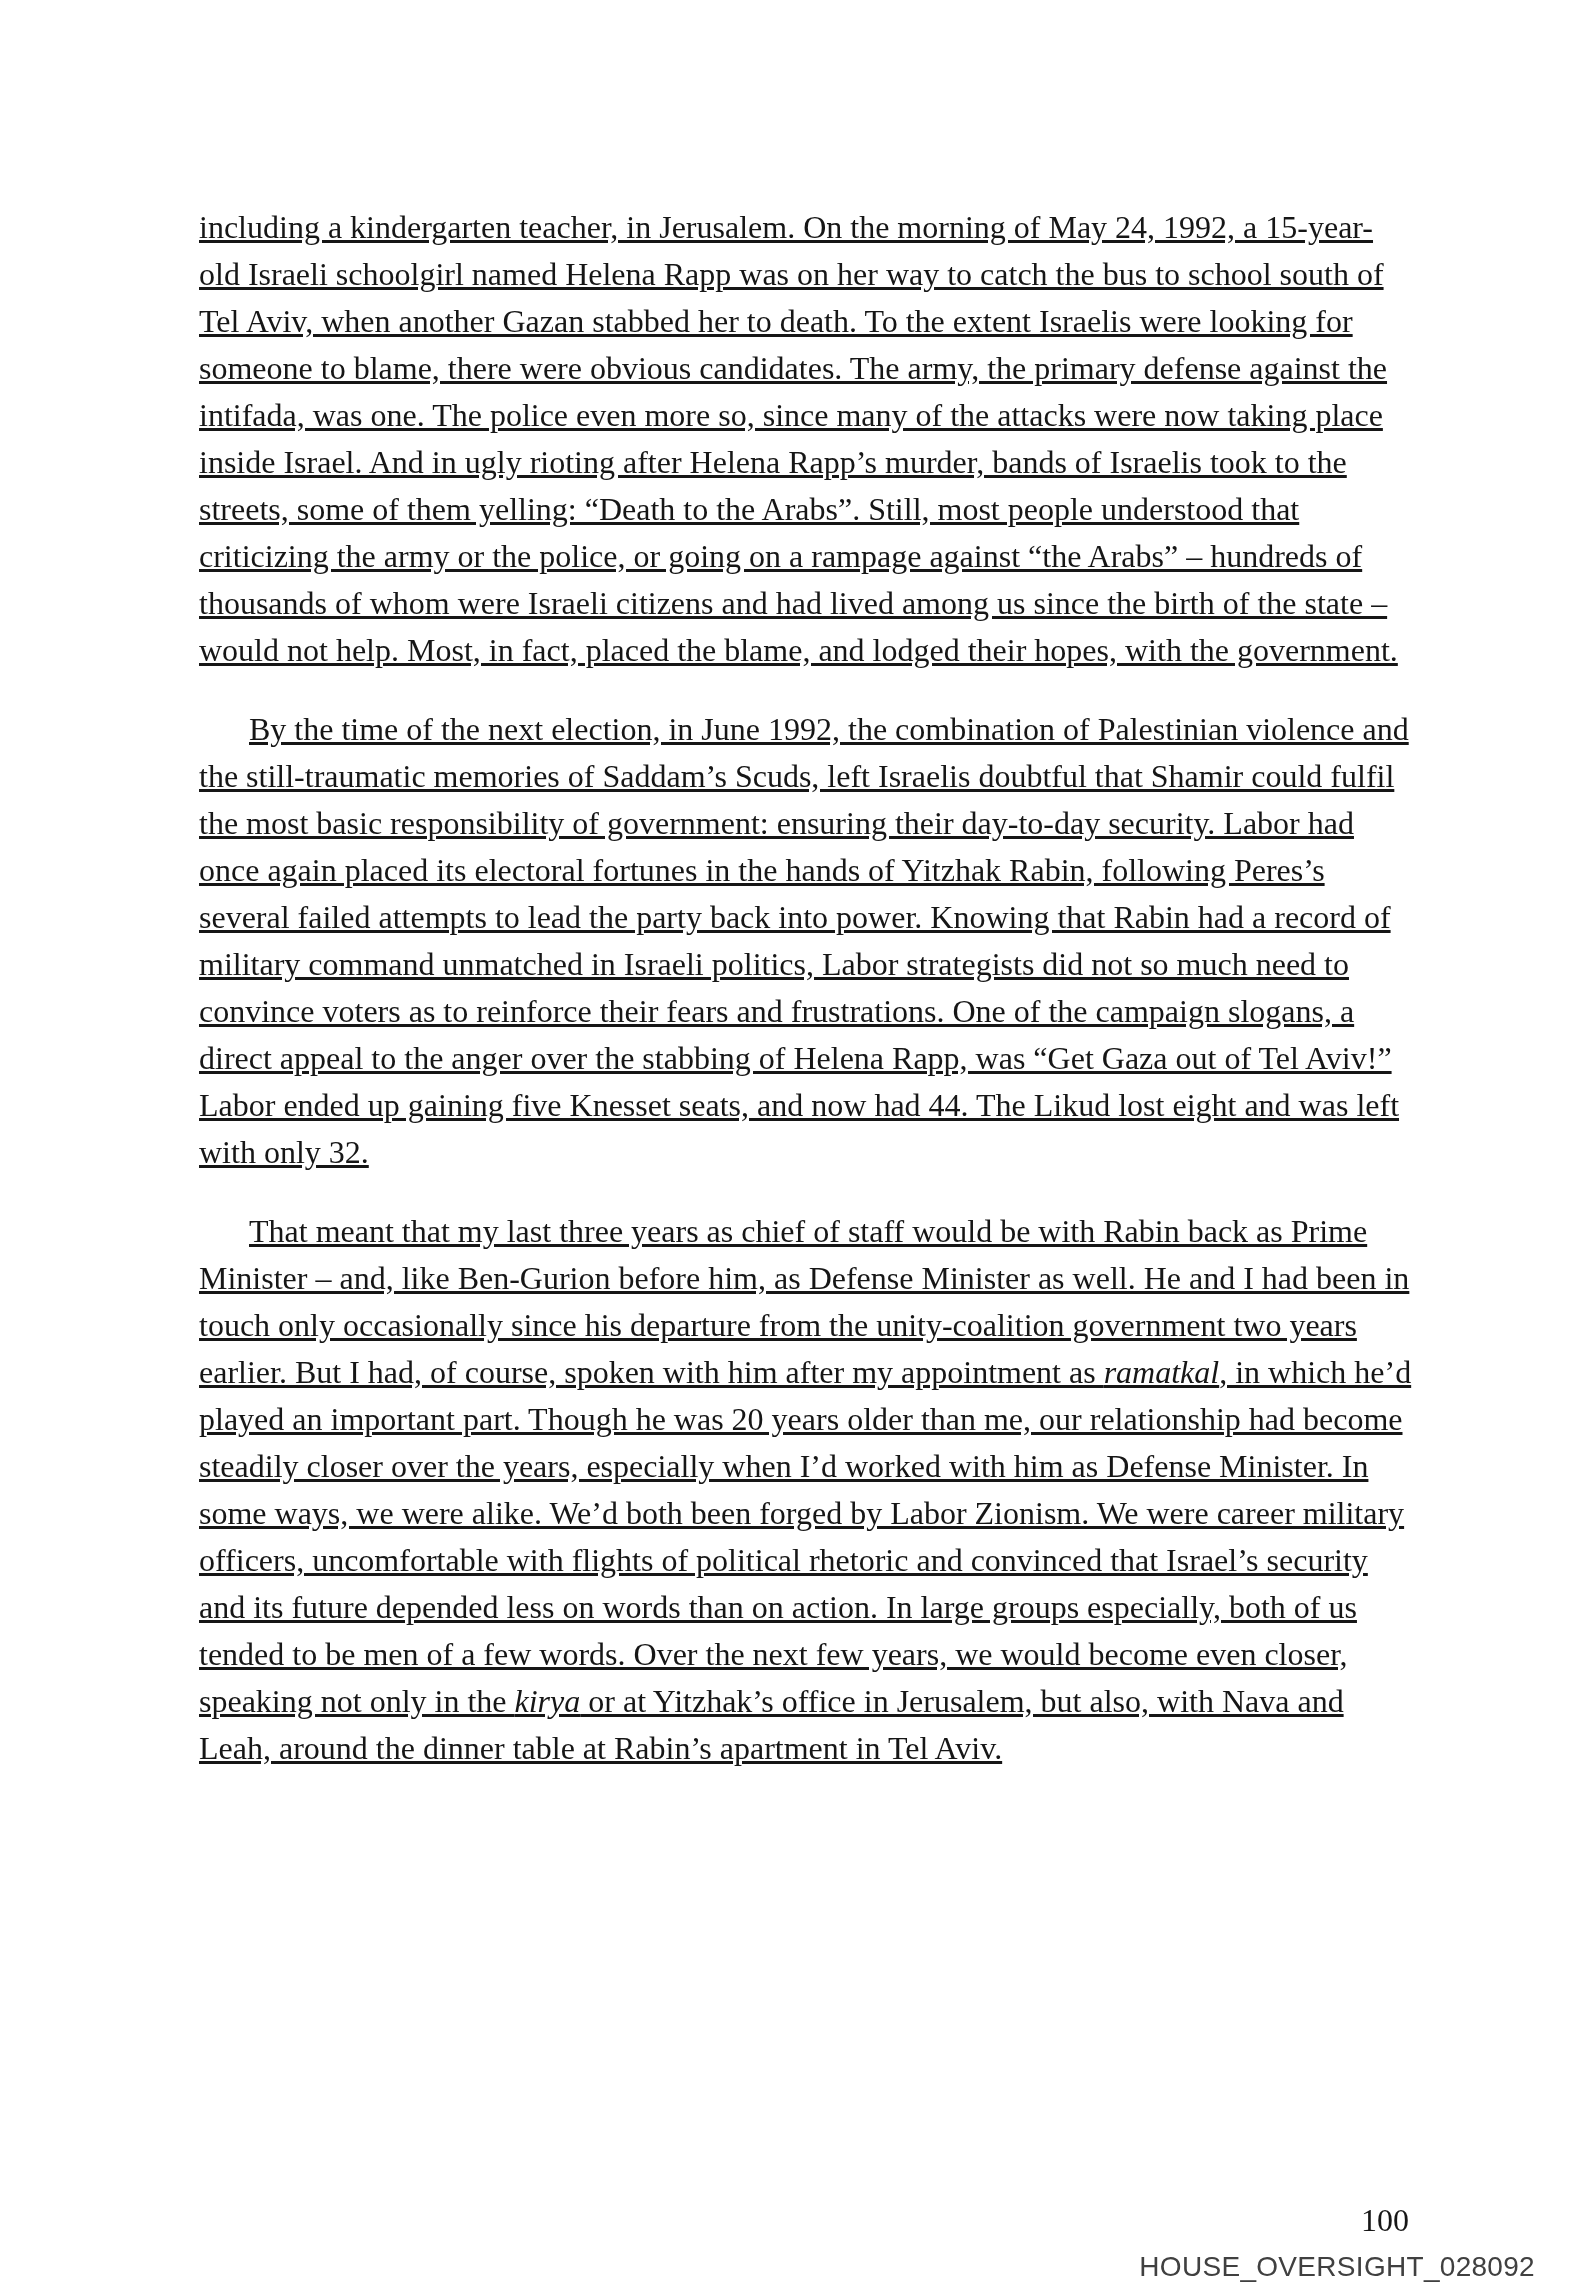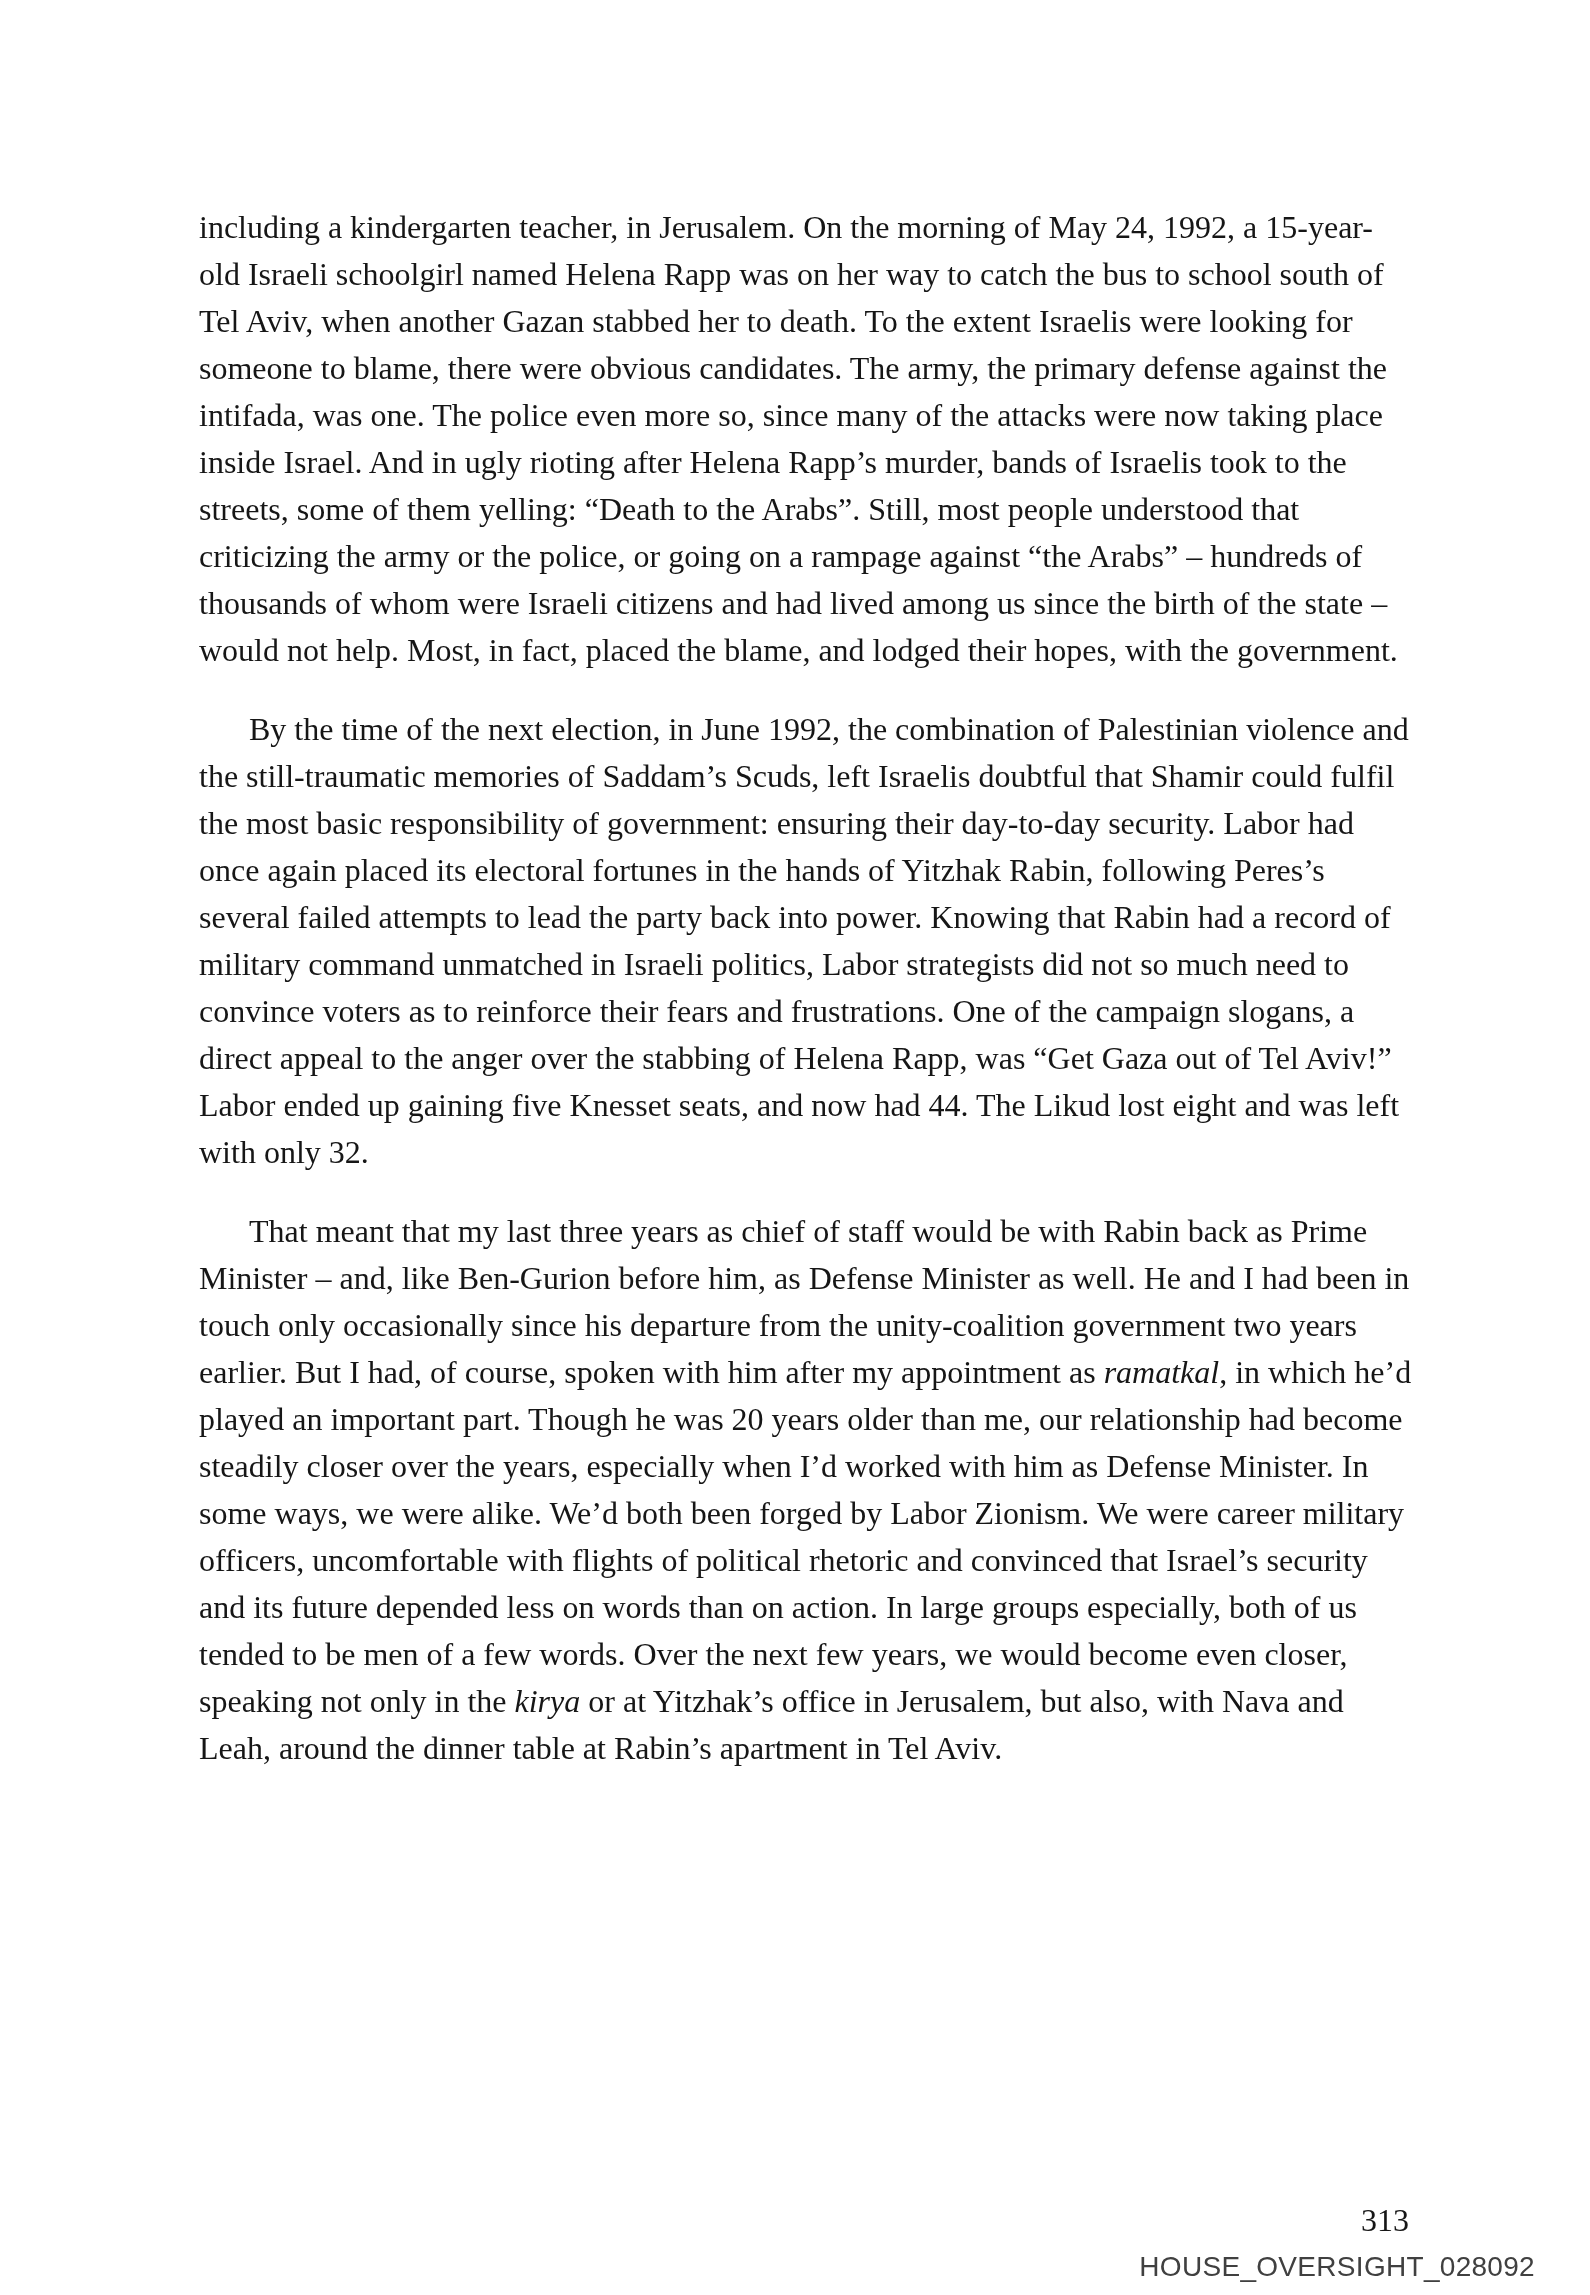--- a/index.html
+++ b/index.html
@@ -14,21 +14,21 @@
   }
   .text-block {
     position: absolute;
     left: 199px;
     top: 204px;
     width: 1213px;
     font-size: 32px;
     line-height: 47px;
     text-align: left;
   }
-  .para { margin: 0; }
+  .para { margin: 0; text-decoration: underline; }
   .para + .para { margin-top: 32px; }
   .para.indent { text-indent: 50px; }
   .italic { font-style: italic; }
   .page-number {
     position: absolute;
     top: 2202px;
     right: 182px;
     font-size: 32px;
     color: #161616;
   }
@@ -44,16 +44,16 @@
 </style>
 </head>
 <body>
 
 <div class="page">
   <div class="text-block" id="paragraphs">
       <p class="para"><span>including a kindergarten teacher, in Jerusalem. On the morning of May 24, 1992, a 15-year-old Israeli schoolgirl named Helena Rapp was on her way to catch the bus to school south of Tel Aviv, when another Gazan stabbed her to death. To the extent Israelis were looking for someone to blame, there were obvious candidates. The army, the primary defense against the intifada, was one. The police even more so, since many of the attacks were now taking place inside Israel. And in ugly rioting after Helena Rapp’s murder, bands of Israelis took to the streets, some of them yelling: “Death to the Arabs”. Still, most people understood that criticizing the army or the police, or going on a rampage against “the Arabs” – hundreds of thousands of whom were Israeli citizens and had lived among us since the birth of the state – would not help. Most, in fact, placed the blame, and lodged their hopes, with the government.</span></p>
       <p class="para indent"><span>By the time of the next election, in June 1992, the combination of Palestinian violence and the still-traumatic memories of Saddam’s Scuds, left Israelis doubtful that Shamir could fulfil the most basic responsibility of government: ensuring their day-to-day security. Labor had once again placed its electoral fortunes in the hands of Yitzhak Rabin, following Peres’s several failed attempts to lead the party back into power. Knowing that Rabin had a record of military command unmatched in Israeli politics, Labor strategists did not so much need to convince voters as to reinforce their fears and frustrations. One of the campaign slogans, a direct appeal to the anger over the stabbing of Helena Rapp, was “Get Gaza out of Tel Aviv!” Labor ended up gaining five Knesset seats, and now had 44. The Likud lost eight and was left with only 32.</span></p>
       <p class="para indent"><span>That meant that my last three years as chief of staff would be with Rabin back as Prime Minister – and, like Ben-Gurion before him, as Defense Minister as well. He and I had been in touch only occasionally since his departure from the unity-coalition government two years earlier. But I had, of course, spoken with him after my appointment as </span><span class="italic">ramatkal</span><span>, in which he’d played an important part. Though he was 20 years older than me, our relationship had become steadily closer over the years, especially when I’d worked with him as Defense Minister. In some ways, we were alike. We’d both been forged by Labor Zionism. We were career military officers, uncomfortable with flights of political rhetoric and convinced that Israel’s security and its future depended less on words than on action. In large groups especially, both of us tended to be men of a few words. Over the next few years, we would become even closer, speaking not only in the </span><span class="italic">kirya</span><span> or at Yitzhak’s office in Jerusalem, but also, with Nava and Leah, around the dinner table at Rabin’s apartment in Tel Aviv.</span></p>
     </div>
-  <div class="page-number">313</div>
+  <div class="page-number">100</div>
   <div class="stamp">HOUSE_OVERSIGHT_028092</div>
 </div>
 
 
 </body></html>

